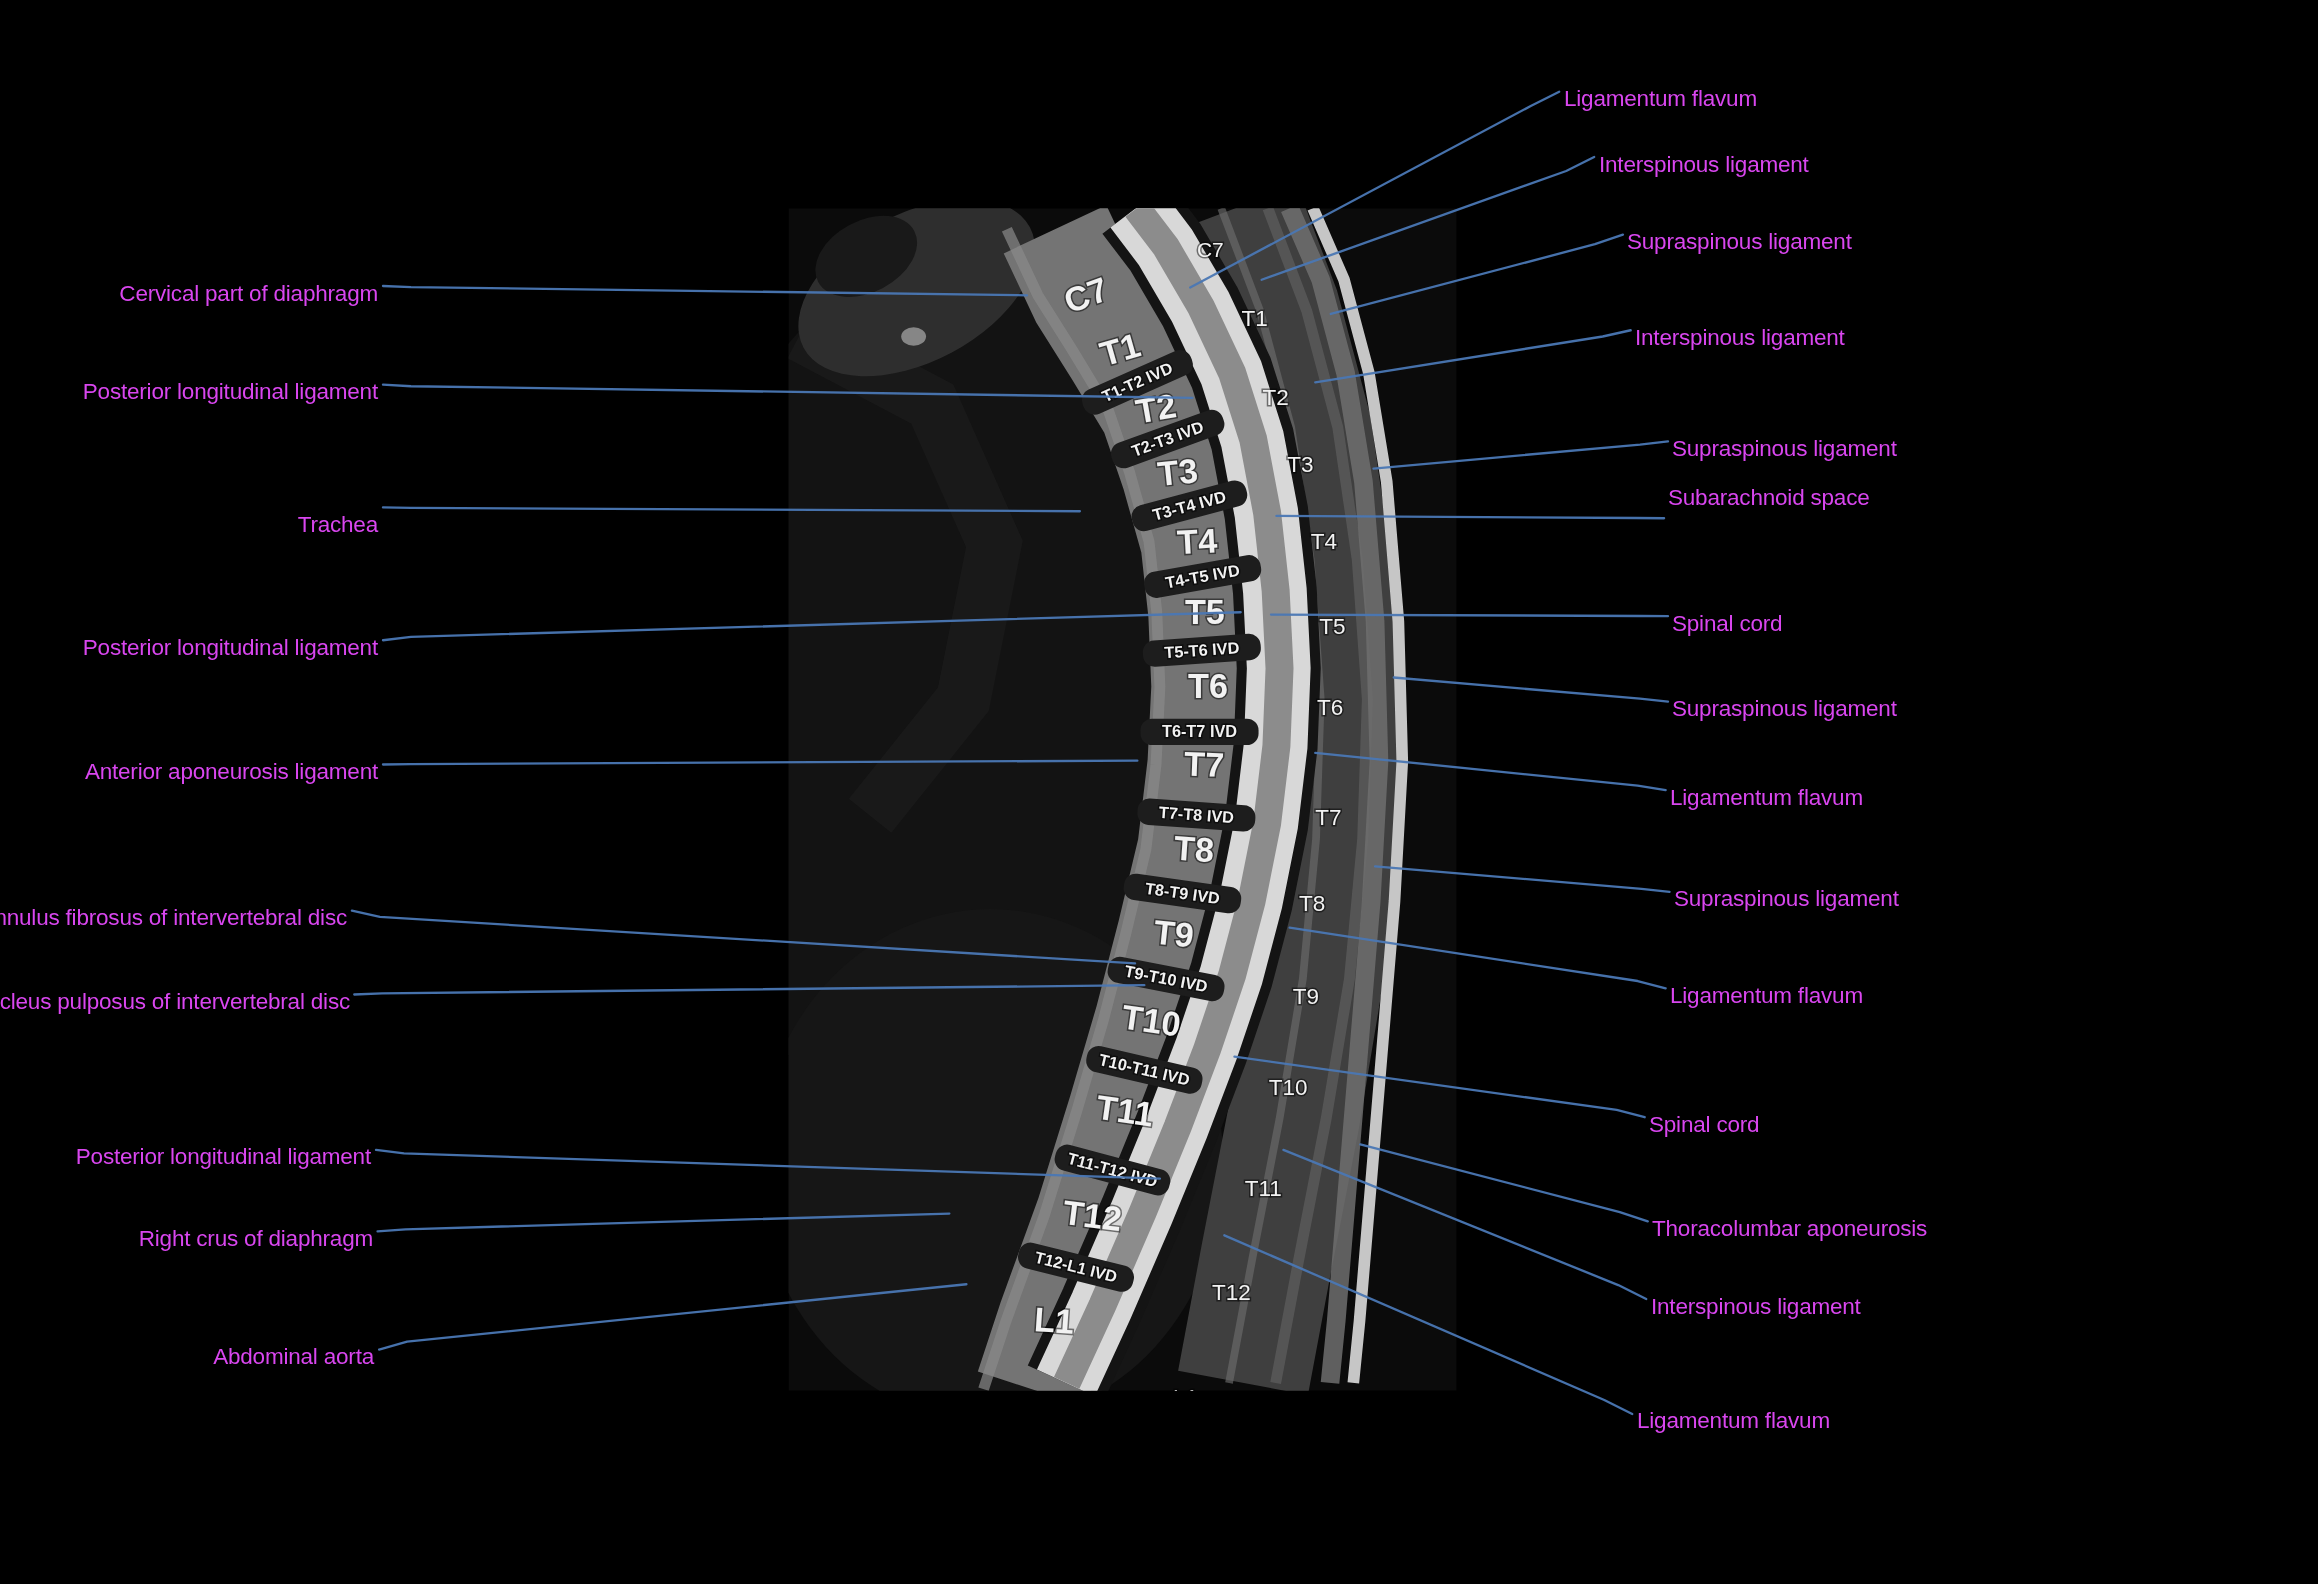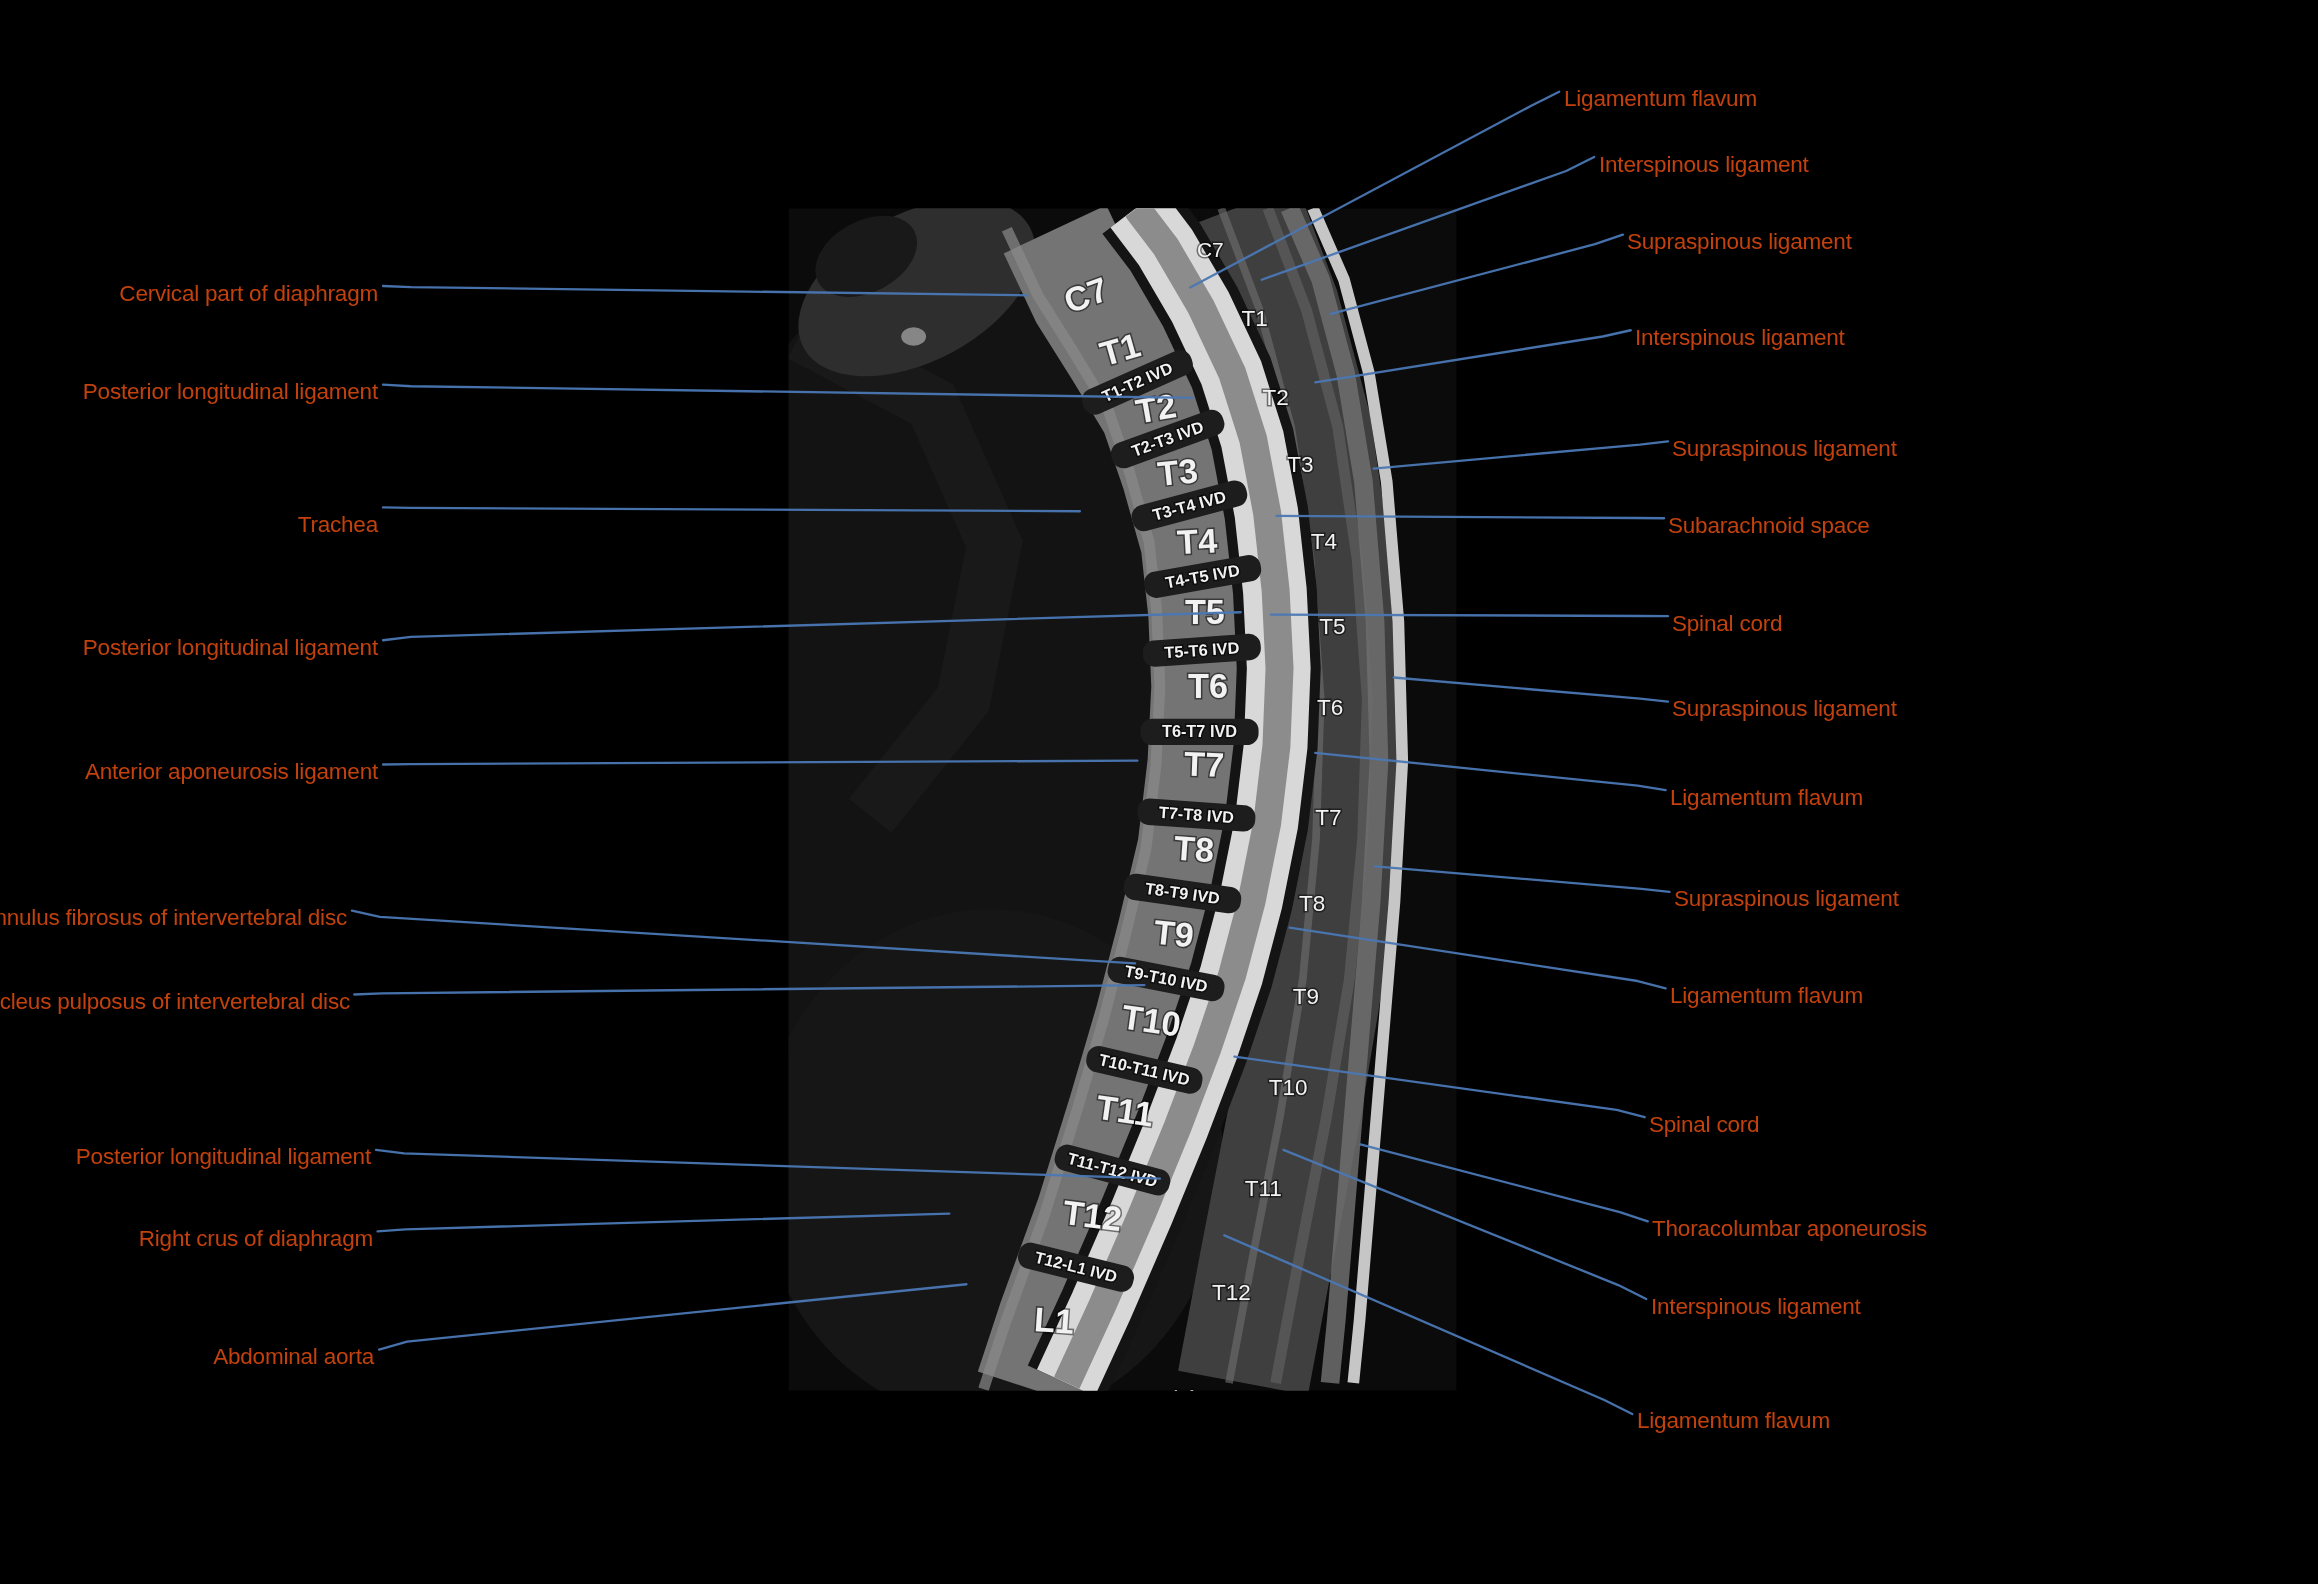--- a/index.html
+++ b/index.html
@@ -6,21 +6,21 @@
   #canvas{
     position:relative;
     width:2319px;height:1585px;
     background:#000;
     overflow:hidden;
     font-family:"Liberation Sans", sans-serif;
   }
   #scene{position:absolute;left:0;top:0;}
   .anno{
     position:absolute;
-    color:#c2410c;
+    color:#d946ef;
     font-size:22.5px;
     letter-spacing:-0.2px;
     white-space:nowrap;
     line-height:1;
   }
   .anno.left{transform:translate(-100%,-50%);}
   .anno.right{transform:translate(0,-50%);}
   .vlabel{
     font-family:"Liberation Sans", sans-serif;
     fill:#f2f2f2;
@@ -146,21 +146,21 @@
       <div class="anno left" style="left: 347px; top: 918px;">Annulus fibrosus of intervertebral disc</div>
       <div class="anno left" style="left: 350px; top: 1002px;">Nucleus pulposus of intervertebral disc</div>
       <div class="anno left" style="left: 371px; top: 1157px;">Posterior longitudinal ligament</div>
       <div class="anno left" style="left: 373px; top: 1239px;">Right crus of diaphragm</div>
       <div class="anno left" style="left: 374px; top: 1357px;">Abdominal aorta</div>
       <div class="anno right" style="left: 1564px; top: 99px;">Ligamentum flavum</div>
       <div class="anno right" style="left: 1599px; top: 165px;">Interspinous ligament</div>
       <div class="anno right" style="left: 1627px; top: 242px;">Supraspinous ligament</div>
       <div class="anno right" style="left: 1635px; top: 338px;">Interspinous ligament</div>
       <div class="anno right" style="left: 1672px; top: 449px;">Supraspinous ligament</div>
-      <div class="anno right" style="left: 1668px; top: 526px;">Subarachnoid space</div>
+      <div class="anno right" style="left: 1668px; top: 498px;">Subarachnoid space</div>
       <div class="anno right" style="left: 1672px; top: 624px;">Spinal cord</div>
       <div class="anno right" style="left: 1672px; top: 709px;">Supraspinous ligament</div>
       <div class="anno right" style="left: 1670px; top: 798px;">Ligamentum flavum</div>
       <div class="anno right" style="left: 1674px; top: 899px;">Supraspinous ligament</div>
       <div class="anno right" style="left: 1670px; top: 996px;">Ligamentum flavum</div>
       <div class="anno right" style="left: 1649px; top: 1125px;">Spinal cord</div>
       <div class="anno right" style="left: 1652px; top: 1229px;">Thoracolumbar aponeurosis</div>
       <div class="anno right" style="left: 1651px; top: 1307px;">Interspinous ligament</div>
       <div class="anno right" style="left: 1637px; top: 1421px;">Ligamentum flavum</div>
     </div>

